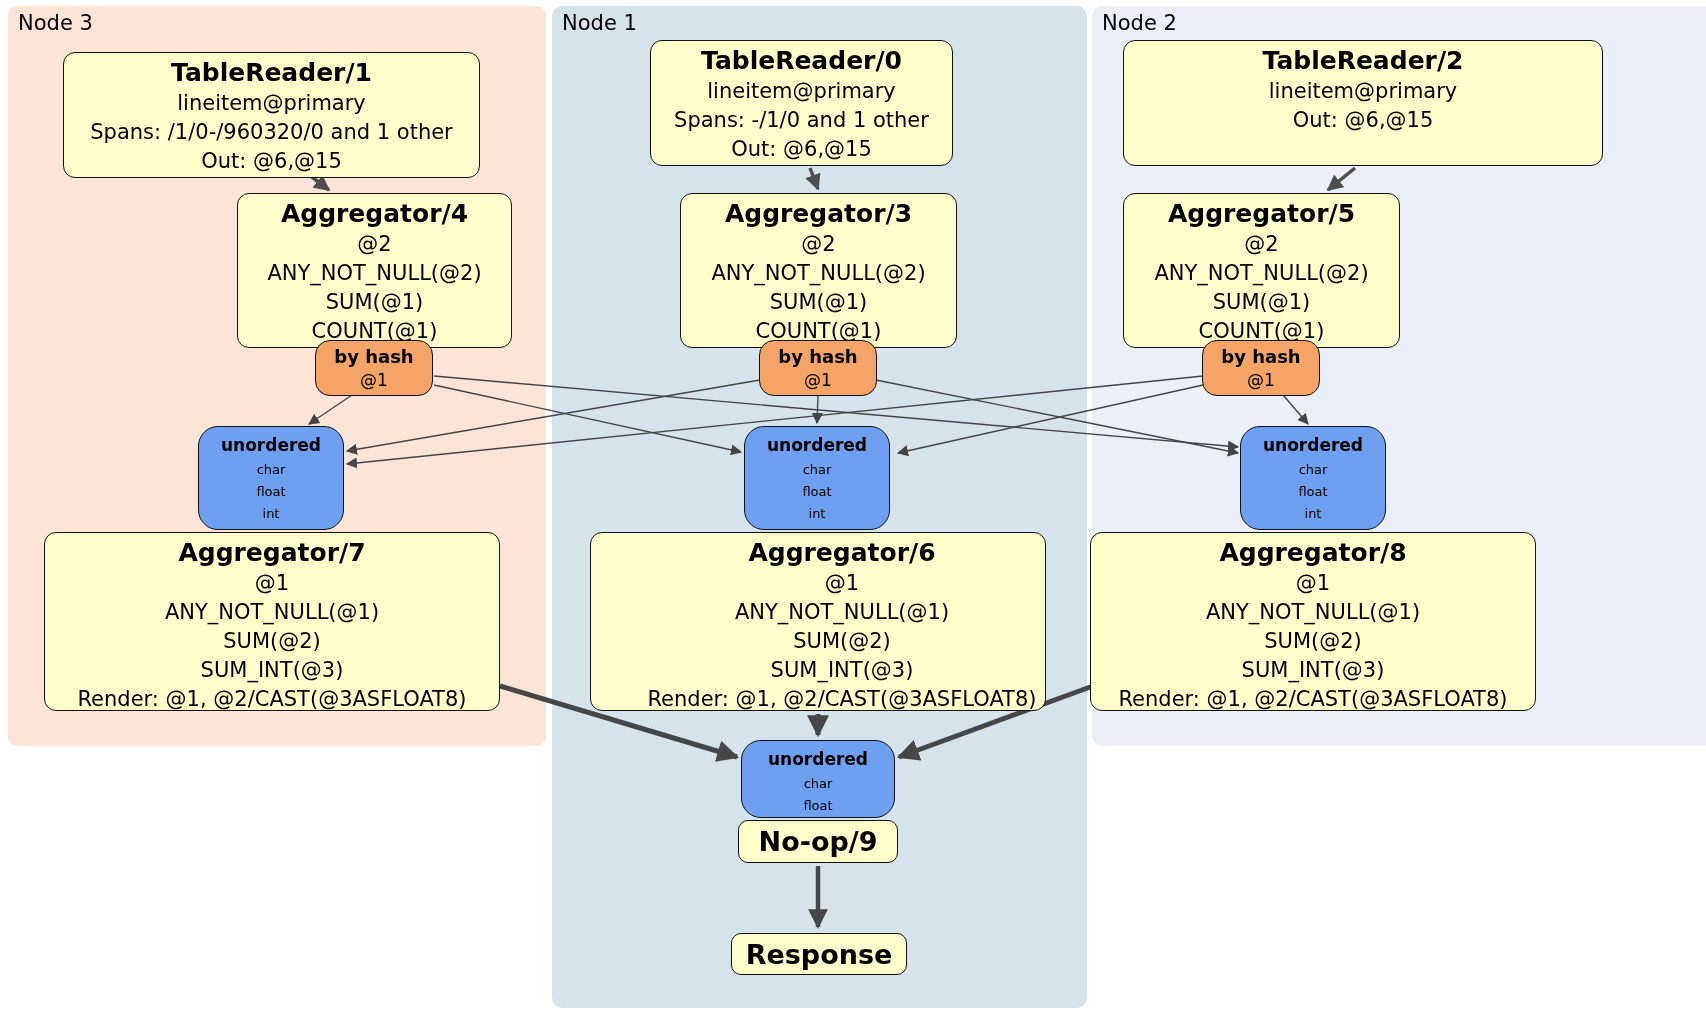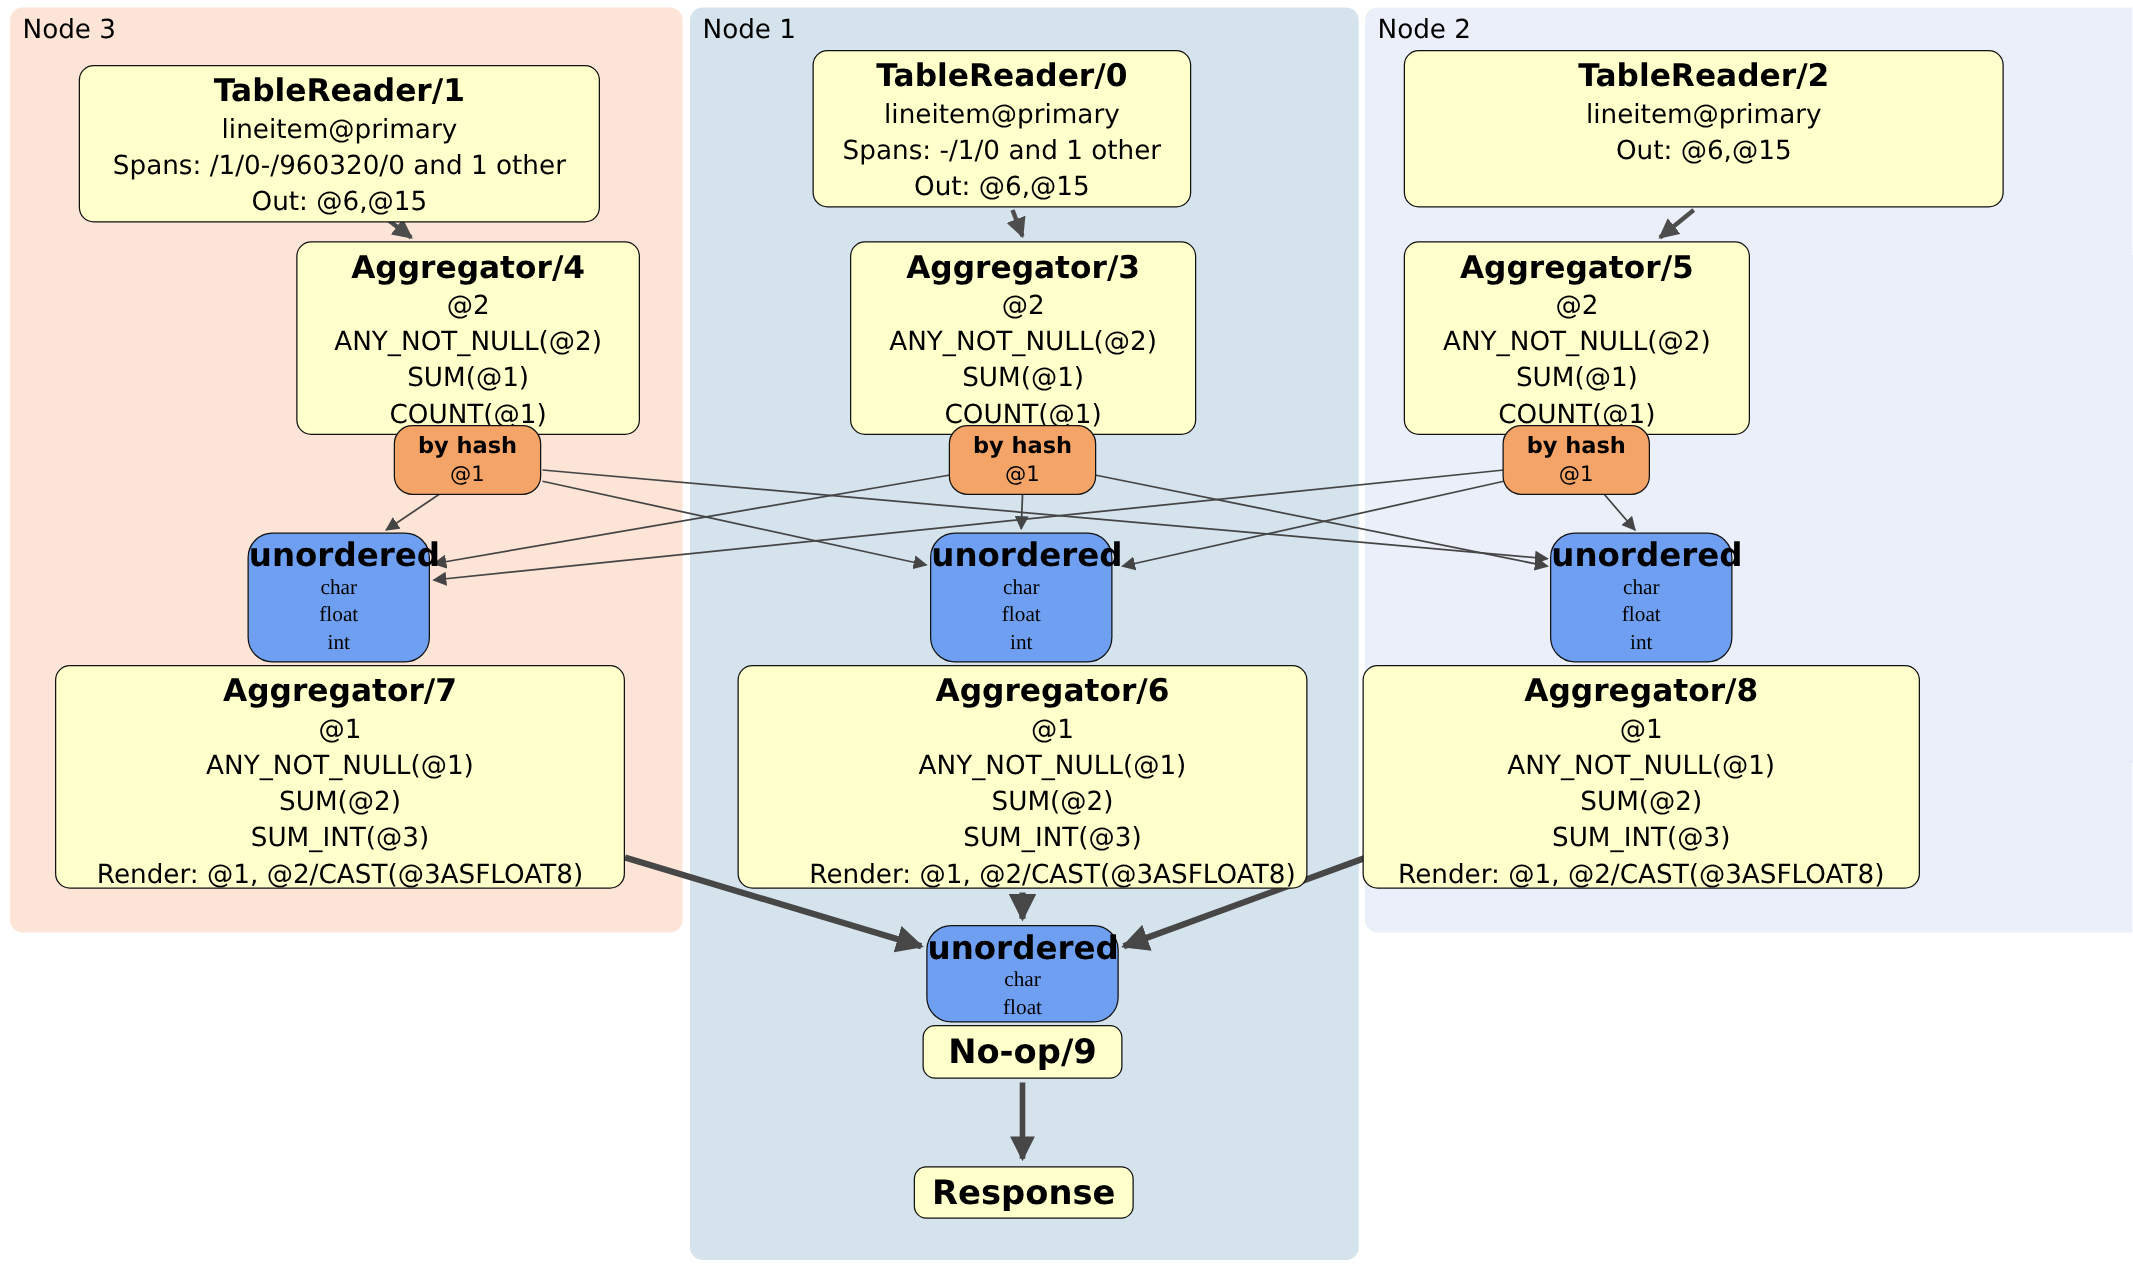--- a/index.html
+++ b/index.html
@@ -11,22 +11,22 @@
   .region-label{position:absolute;left:10px;top:5px;font-size:21px;color:#000;}
   .edges{position:absolute;left:0;top:0;z-index:2;}
   .box{position:absolute;z-index:3;box-sizing:border-box;text-align:center;}
   .proc{background:#ffffcc;border:1.6px solid #111;border-radius:12px;padding-top:3px;}
   .ptitle{font-size:25px;line-height:33px;font-weight:bold;white-space:nowrap;}
   .pline{font-size:21px;line-height:29px;white-space:nowrap;}
   .router{background:#f4a466;border:1.6px solid #111;border-radius:15px;padding-top:3px;z-index:4;}
   .rtitle{font-size:18px;line-height:26px;font-weight:bold;}
   .rkey{font-size:17px;line-height:21px;}
   .sync{background:#6f9ff0;border:1.6px solid #111;border-radius:20px;padding-top:5px;}
-  .stitle{font-size:26px;line-height:27px;font-weight:bold;}
-  .sline{font-size:17px;line-height:22px;font-family:Liberation Serif, serif;}
+  .stitle{font-size:17px;line-height:27px;font-weight:bold;}
+  .sline{font-size:13px;line-height:22px;}
   .term{background:#ffffcc;border:1.6px solid #111;border-radius:10px;
         display:flex;align-items:center;justify-content:center;}
   .ttitle{font-size:27px;font-weight:bold;white-space:nowrap;}
 </style>
 </head>
 <body>
 
 <div class="canvas">
 
   <div class="region" style="left:8px;top:6px;width:538px;height:740px;background:#fce4d6;">

